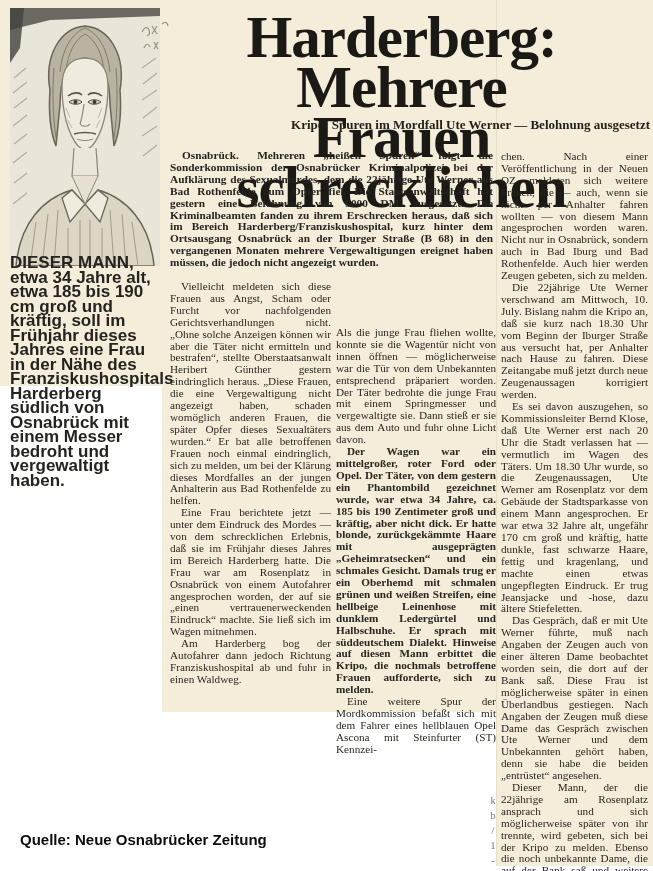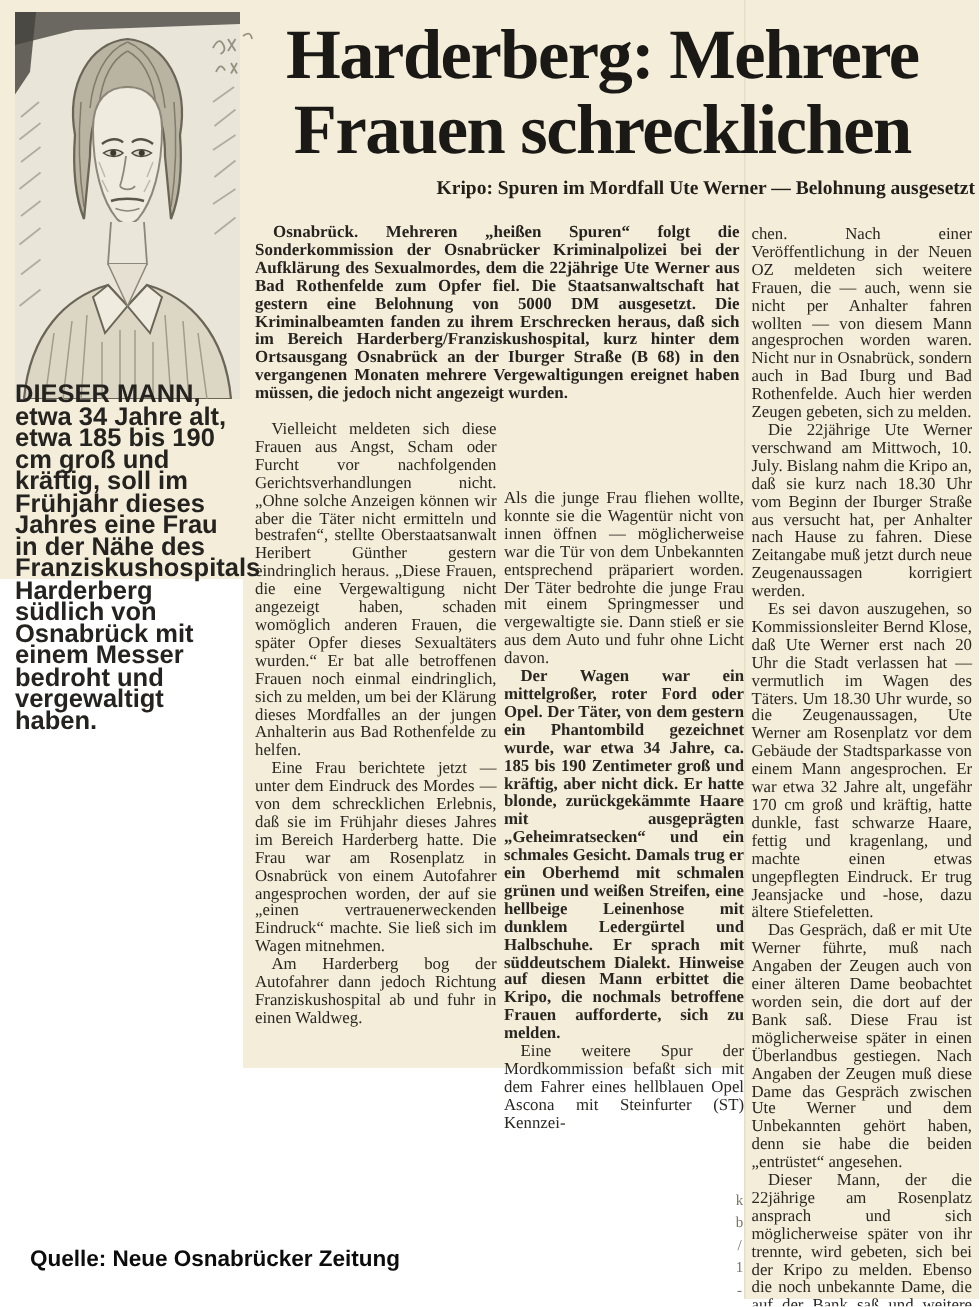--- a/index.html
+++ b/index.html
@@ -10,21 +10,21 @@
   #paper-mid{left:162px;top:0;width:334px;height:712px;}
   #paper-right{left:496px;top:0;width:157px;height:866px;box-shadow:inset 1px 0 0 #e6dfc6;}
 
   .portrait{position:absolute;left:10px;top:8px;width:150px;height:258px;}
 
   .caption{position:absolute;left:10px;top:256px;width:152px;
            font-family:"Liberation Sans",sans-serif;font-weight:bold;
            font-size:17px;line-height:14.5px;color:#25231f;}
 
   .headline{position:absolute;left:150px;top:12px;width:503px;text-align:center;
-            font-weight:bold;font-size:47px;line-height:50px;letter-spacing:-1px;color:#1b1915;}
+            font-weight:bold;font-size:59px;line-height:50px;letter-spacing:-1px;color:#1b1915;}
 
   .kicker{position:absolute;left:158px;top:117px;width:492px;text-align:right;
           font-weight:bold;font-size:13px;color:#221f1a;}
 
   .lead{position:absolute;left:170px;top:150px;width:323px;font-weight:bold;
         font-size:11.3px;line-height:11.9px;text-align:justify;color:#262320;}
   .lead p{margin:0;text-indent:12px;}
 
   .bodycol{position:absolute;font-size:11.2px;line-height:11.9px;text-align:justify;color:#2a2722;}
   .bodycol p{margin:0;text-indent:11px;}

